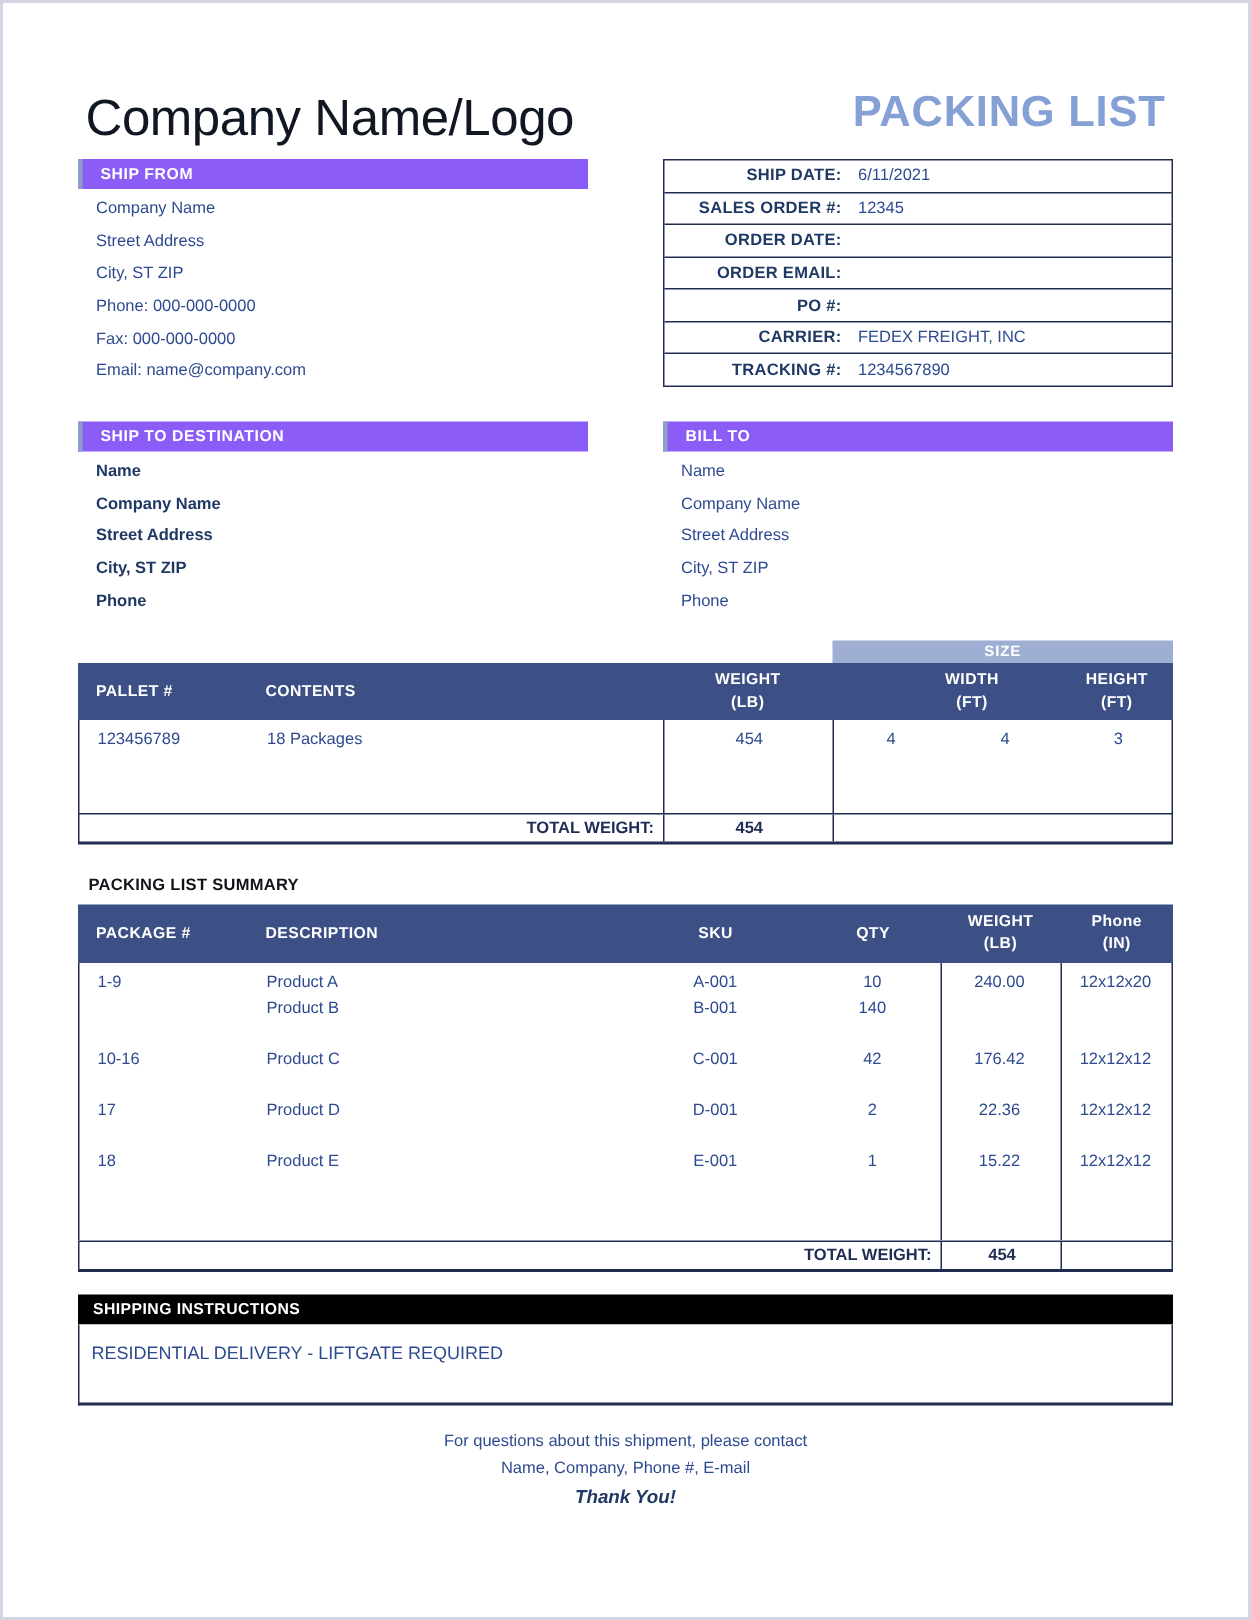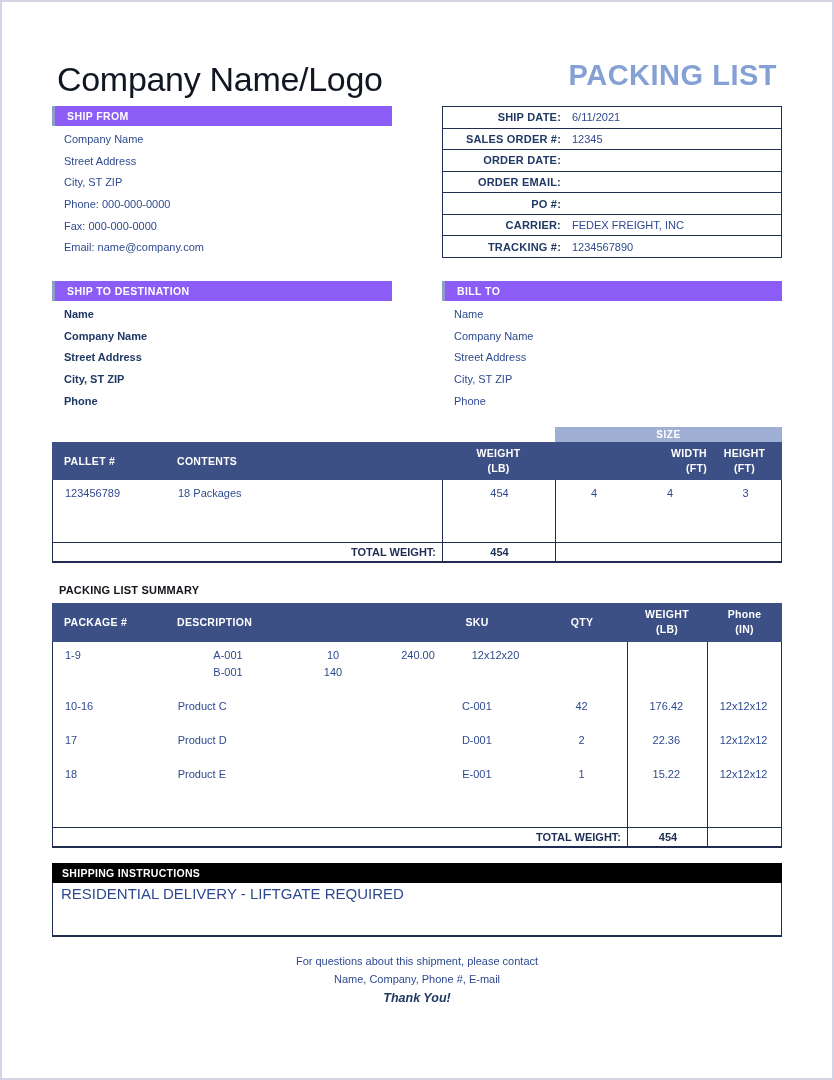--- a/index.html
+++ b/index.html
@@ -60,21 +60,21 @@
   .c-wt{width:80px;text-align:center;}
   .c-dims{width:75px;text-align:center;}
   .ln{height:17px;line-height:17px;}
   .st-total{position:relative;height:21px;border:1px solid #202C50;border-bottom:2px solid #202C50;box-sizing:border-box;background:#fff;}
   .st-total .total-label{width:568px;}
   .st-total .total-value{left:575px;width:80px;}
   
   .ship-bar{position:absolute;left:50px;top:861px;width:730px;height:20px;background:#000000;color:#fff;
             font-weight:bold;font-size:10.5px;line-height:20px;padding-left:10px;box-sizing:border-box;letter-spacing:0.3px;}
   .ship-box{position:absolute;left:50px;top:881px;width:730px;height:54px;border:1px solid #202C50;border-top:none;
-            border-bottom:2px solid #202C50;box-sizing:border-box;font-size:15px;color:#2E4A8F;padding:2px 8px;background:#fff;}
+            border-bottom:2px solid #202C50;box-sizing:border-box;font-size:12px;color:#2E4A8F;padding:12px 8px;background:#fff;}
   
   .footer{position:absolute;left:0;top:950px;width:100%;text-align:center;font-size:11px;color:#2E4A8F;line-height:18px;}
   .footer .thanks{font-weight:bold;font-style:italic;font-size:12.5px;color:#1F3864;margin-top:1px;}
 </style>
 </head>
 <body>
 
 <div class="page">
 
   <div class="company-title">Company Name/Logo</div>
@@ -150,21 +150,21 @@
       <div class="hcell one" style="left:12px;">PALLET #</div>
       <div class="hcell one" style="left:125px;">CONTENTS</div>
       <div class="hcell two" style="left:390px;width:113px;">
         <div>WEIGHT</div>
         <div>(LB)</div>
       </div>
       <div class="hcell two" style="left:520px;width:76px;margin-top:34px;">
         <div>LENGTH</div>
         <div>(FT)</div>
       </div>
-      <div class="hcell two" style="left:579px;width:76px;text-align:right;">
+      <div class="hcell two" style="left:558px;width:76px;">
         <div>WIDTH</div>
         <div>(FT)</div>
       </div>
       <div class="hcell two" style="left:655px;width:75px;">
         <div>HEIGHT</div>
         <div>(FT)</div>
       </div>
     </div>
     <div class="pt-body">
       <div class="vline" style="left:389px;"></div>
@@ -201,20 +201,24 @@
       </div>
     </div>
     <div class="st-body">
       <div class="vline" style="left:574px;"></div>
       <div class="vline" style="left:654px;"></div>
 
       <div class="st-group">
         <div class="c-pkg">
             <div class="ln">1-9</div>
           </div>
+        <div class="c-desc">
+          <div class="ln">Product A</div>
+          <div class="ln">Product B</div>
+        </div>
         <div class="c-sku">
           <div class="ln">A-001</div>
           <div class="ln">B-001</div>
         </div>
         <div class="c-qty">
           <div class="ln">10</div>
           <div class="ln">140</div>
         </div>
         <div class="c-wt">
             <div class="ln">240.00</div>

